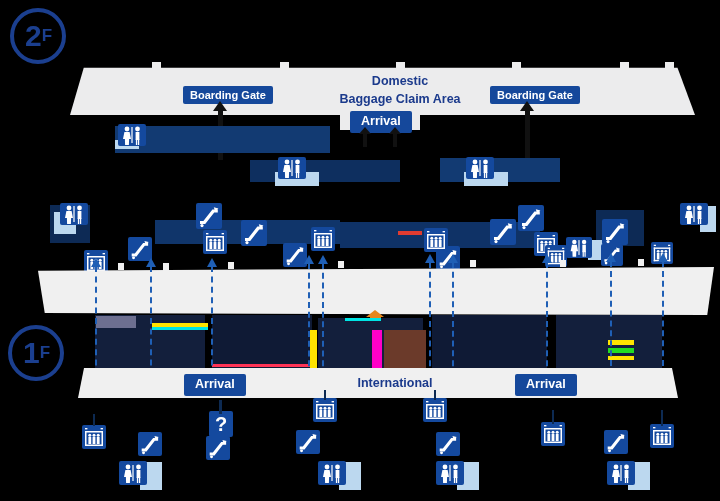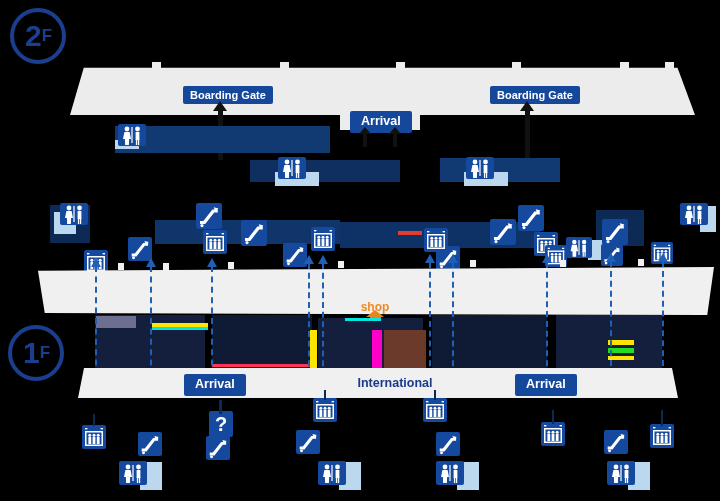--- a/index.html
+++ b/index.html
@@ -100,20 +100,22 @@
   <div class="tab" style="left:620px; top:62px;"></div>
   <div class="tab" style="left:665px; top:62px;"></div>
 
   <div class="abs" style="left:340px; top:108px; width:80px; height:22px; background:#ececed;"></div>
 
   <div class="floor-badge abs" style="left:10px; top:8px;">
     <span>2</span>
       <span class="f">F</span>
   </div>
 
+  <div class="maplabel" style="left:305px; top:74px; width:190px;">Domestic</div>
+  <div class="maplabel" style="left:305px; top:92px; width:190px;">Baggage Claim Area</div>
 
   <div class="plate big" style="left:350px; top:111px;">Arrival</div>
 
   <div class="plate" style="left:183px; top:86px;">Boarding Gate</div>
   <div class="plate" style="left:490px; top:86px;">Boarding Gate</div>
 
   <div class="arr-up" style="left:218px; top:110px; height:50px;"></div>
   <div class="arr-up" style="left:525px; top:110px; height:50px;"></div>
   <div class="arr-small" style="left:363px; top:133px; height:14px;"></div>
   <div class="arr-small" style="left:393px; top:133px; height:14px;"></div>
@@ -427,21 +429,20 @@
   </div>
 
   <div class="slab-mid" style="left:38px; top:267px; width:676px; height:48px;
               clip-path: polygon(0 8%, 100% 0%, 99% 100%, 1% 96%);"></div>
 
   <div class="floor-badge abs" style="left:8px; top:325px;">
     <span>1</span>
       <span class="f">F</span>
   </div>
 
-  <div class="orangelabel" style="left:320px; top:300px; width:110px;">shop</div>
   <div class="orange-pin" style="left:370px; top:316px;"></div>
 
   <div class="darkblock" style="left:95px; top:315px; width:110px; height:56px; background:#131f3c;"></div>
   <div class="darkblock" style="left:212px; top:315px; width:100px; height:56px; background:#0f1a35;"></div>
   <div class="darkblock" style="left:318px; top:318px; width:105px; height:53px; background:#131f3c;"></div>
   <div class="darkblock" style="left:432px; top:315px; width:115px; height:56px; background:#0f1a35;"></div>
   <div class="darkblock" style="left:556px; top:315px; width:106px; height:56px; background:#131f3c;"></div>
 
   <div class="accent" style="left:152px; top:323px; width:56px; height:4px; background:#ffe400;"></div>
   <div class="accent" style="left:152px; top:327px; width:56px; height:3px; background:#00e5e5;"></div>

